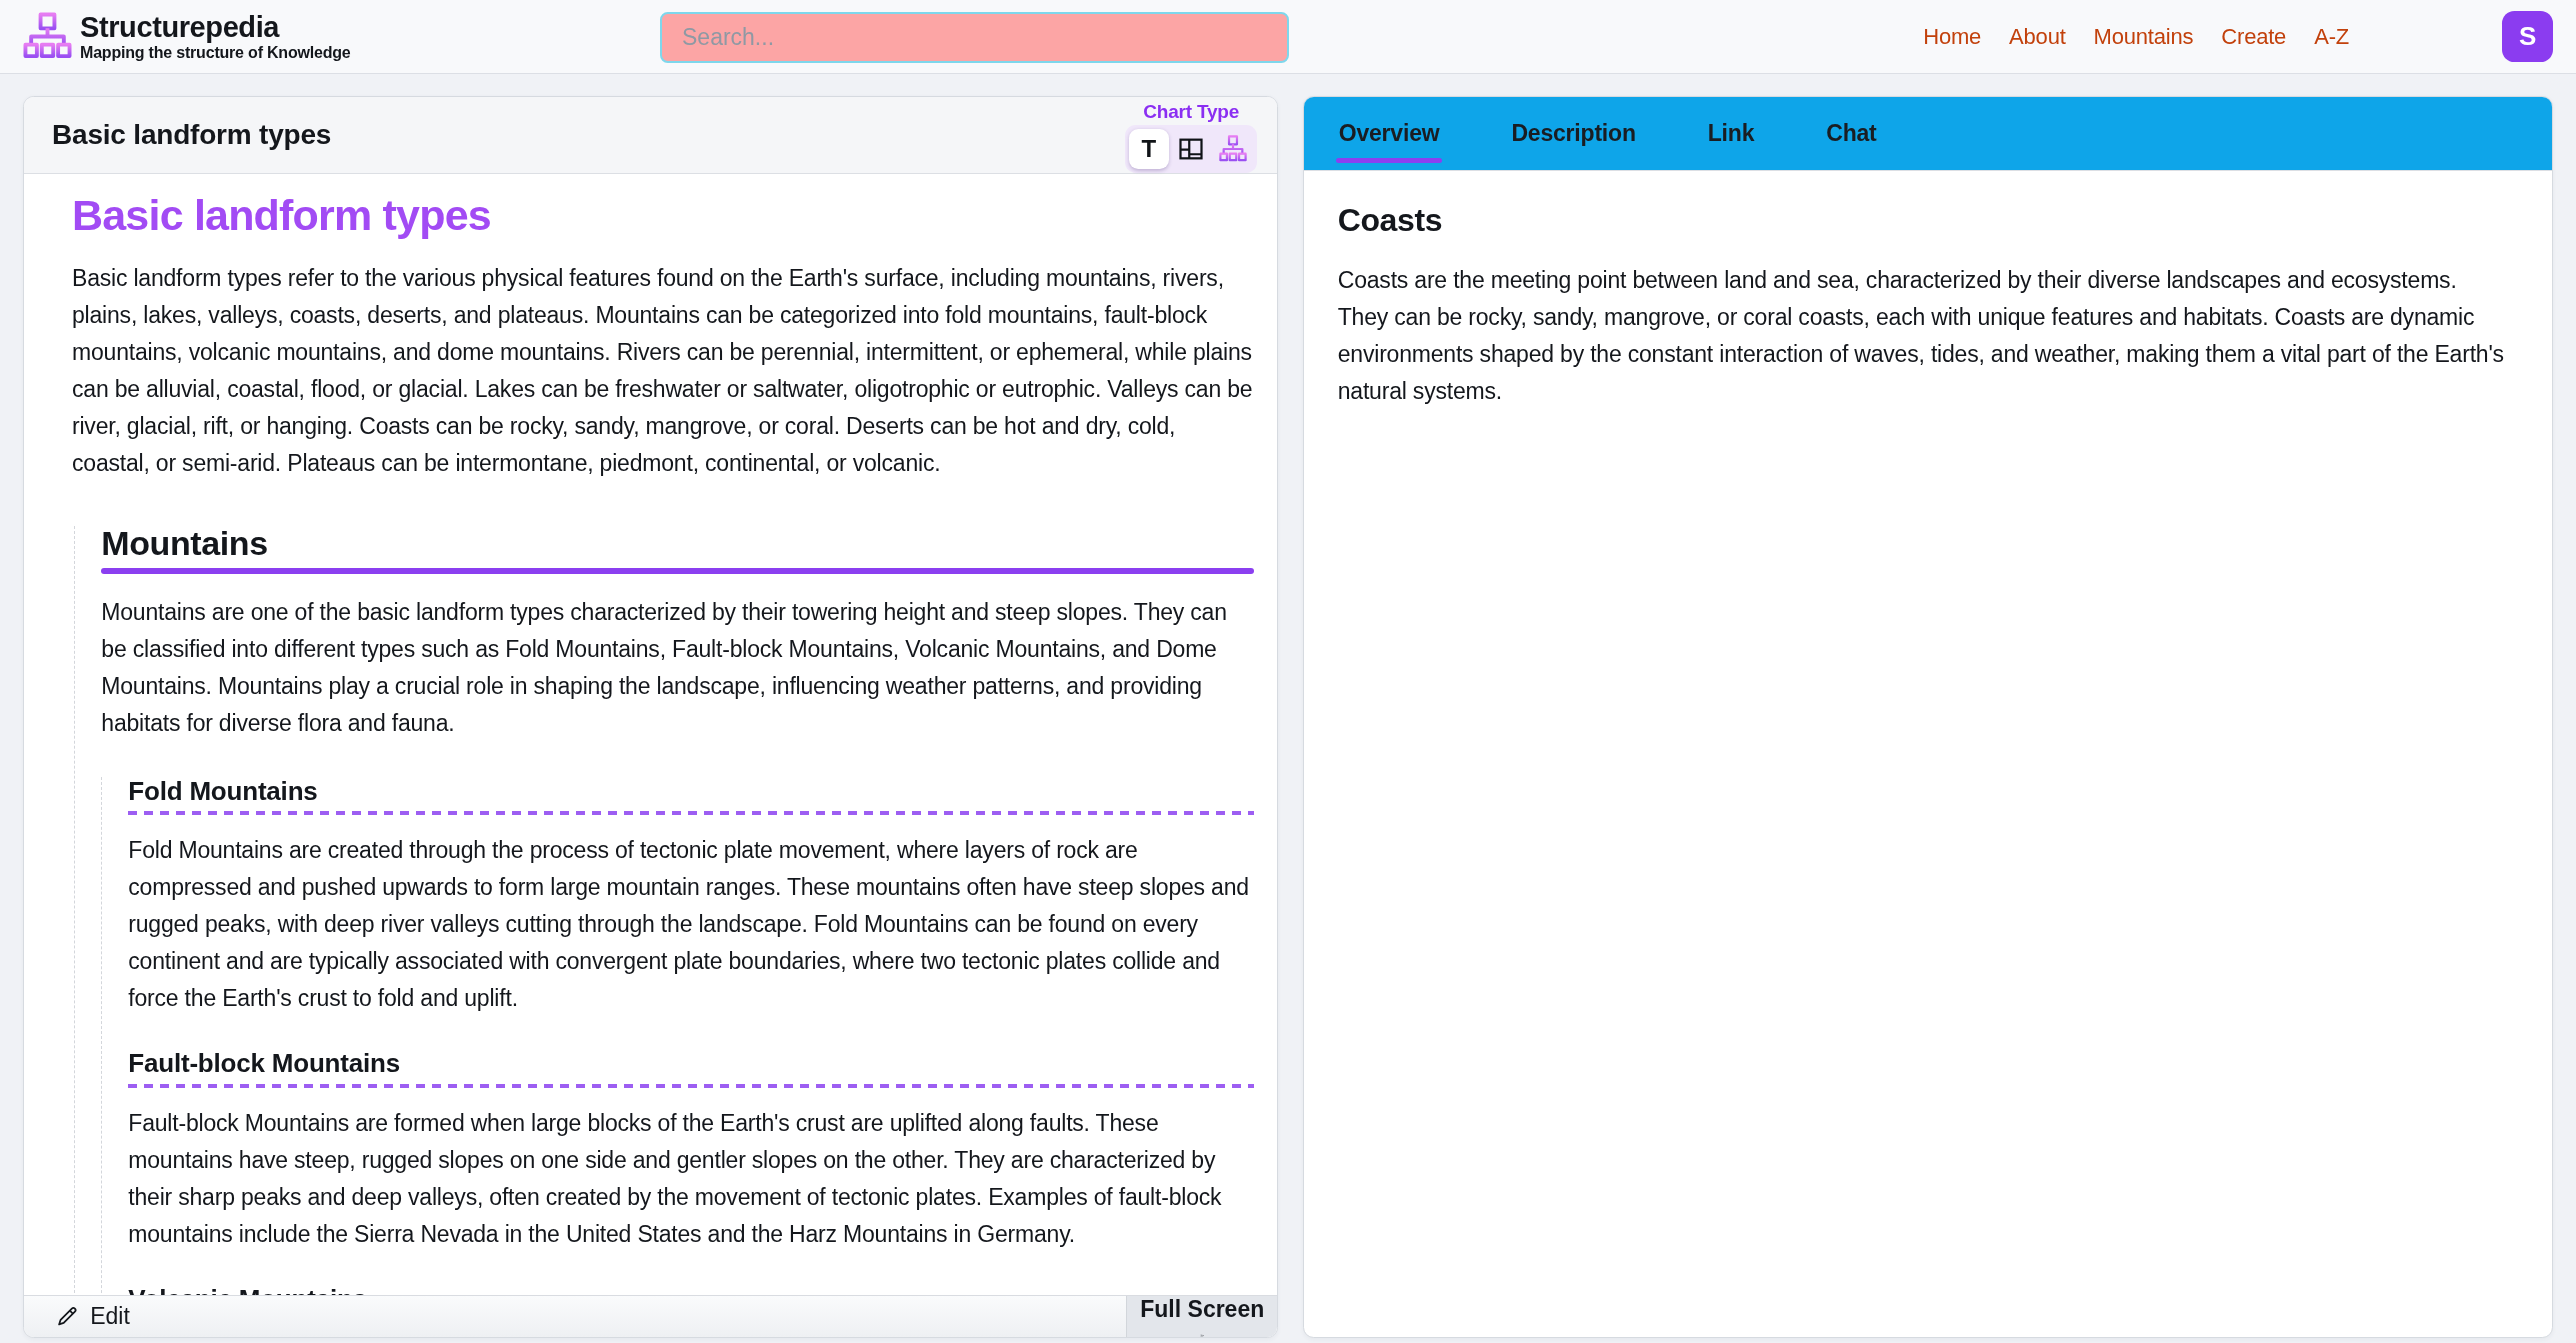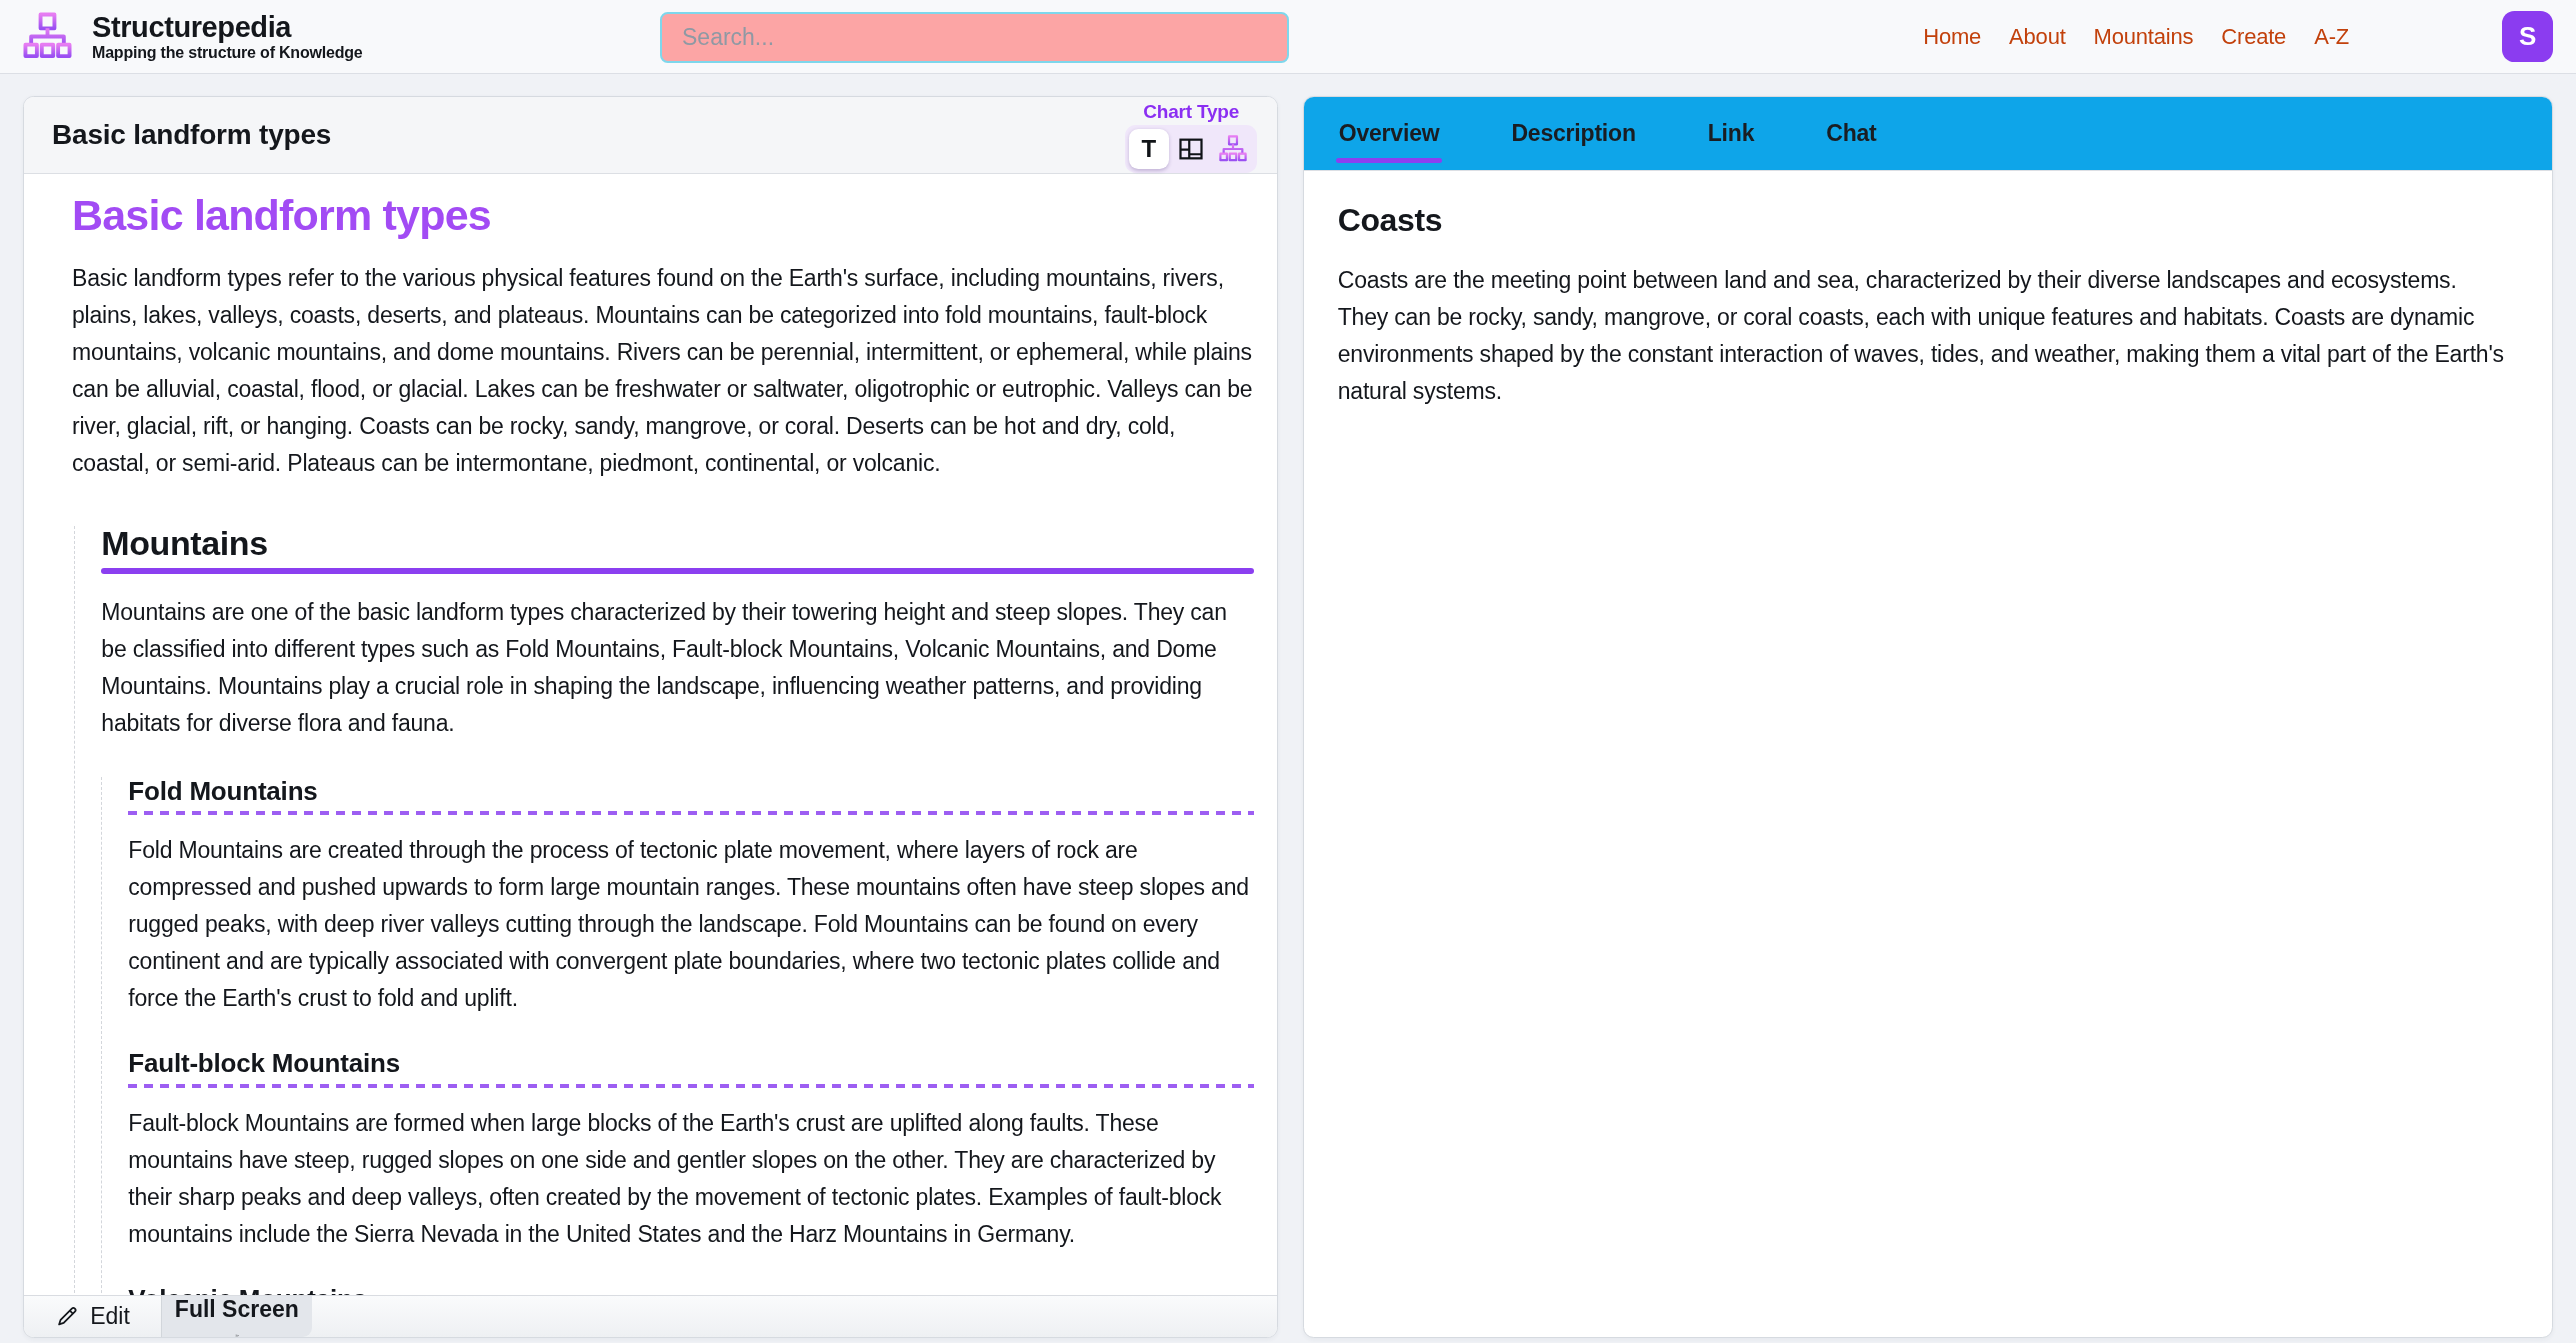--- a/index.html
+++ b/index.html
@@ -9,21 +9,21 @@
     background:#f0f2f6;
     color:#14171c;
     letter-spacing:-0.2px;
   }
   
   .topbar {
     position:relative; height:74px; background:#f8f9fb;
     border-bottom:1.5px solid #dcdfe5;
     display:flex; align-items:center; padding:0 23px;
   }
-  .brand { display:flex; align-items:center; gap:20px; }
+  .brand { display:flex; align-items:center; gap:8px; }
   .brand svg { width:49px; height:49px; }
   .brand-title { font-size:29px; font-weight:800; line-height:32px; letter-spacing:-0.4px; }
   .brand-tagline { font-size:16px; font-weight:700; line-height:19px; }
   .search-wrap { position:absolute; left:660px; top:11.5px; }
   .search-wrap input {
     width:629px; height:51px; border:2.3px solid #7ed7ec; border-radius:7.7px;
     background:#fca5a5; font-family:inherit; font-size:23px; padding:0 20px; color:#14171c;
     outline:none;
   }
   .search-wrap input::placeholder { color:#8f99a4; }
@@ -73,21 +73,21 @@
   .subsection h3 { display:inline-block; font-size:26px; font-weight:700; line-height:28px; }
   .h3-bar { height:4.6px; margin-top:6.1px;
     background:repeating-linear-gradient(90deg,#9d5ef2 0 9.2px,transparent 9.2px 16px); }
   .subsection p { margin-top:17px; font-size:23px; line-height:37px; max-width:1142px; }
   .subsection { margin-bottom:32px; }
   .subsection:last-child { margin-bottom:0; }
   
   .panel-foot {
     flex:0 0 42px; height:42px; border-top:1.5px solid #d9dce1;
     background:linear-gradient(#fafbfc,#eef0f3);
-    display:flex; justify-content:flex-start; align-items:stretch;
+    display:flex; justify-content:space-between; align-items:stretch;
   }
   .foot-btn {
     display:flex; align-items:center; gap:10.7px; padding:0 31px; border:none; background:transparent;
     font-family:inherit; font-size:23px; font-weight:500; color:#14171c; cursor:pointer;
   }
   .foot-btn svg { width:24.5px; height:24.5px; }
   .foot-btn.fullscreen {
     background:#e3e6eb; border-left:1.5px solid #d2d6db; font-weight:700; padding:0 13px;
     border-bottom-right-radius:9.2px;
     flex-direction:column;

